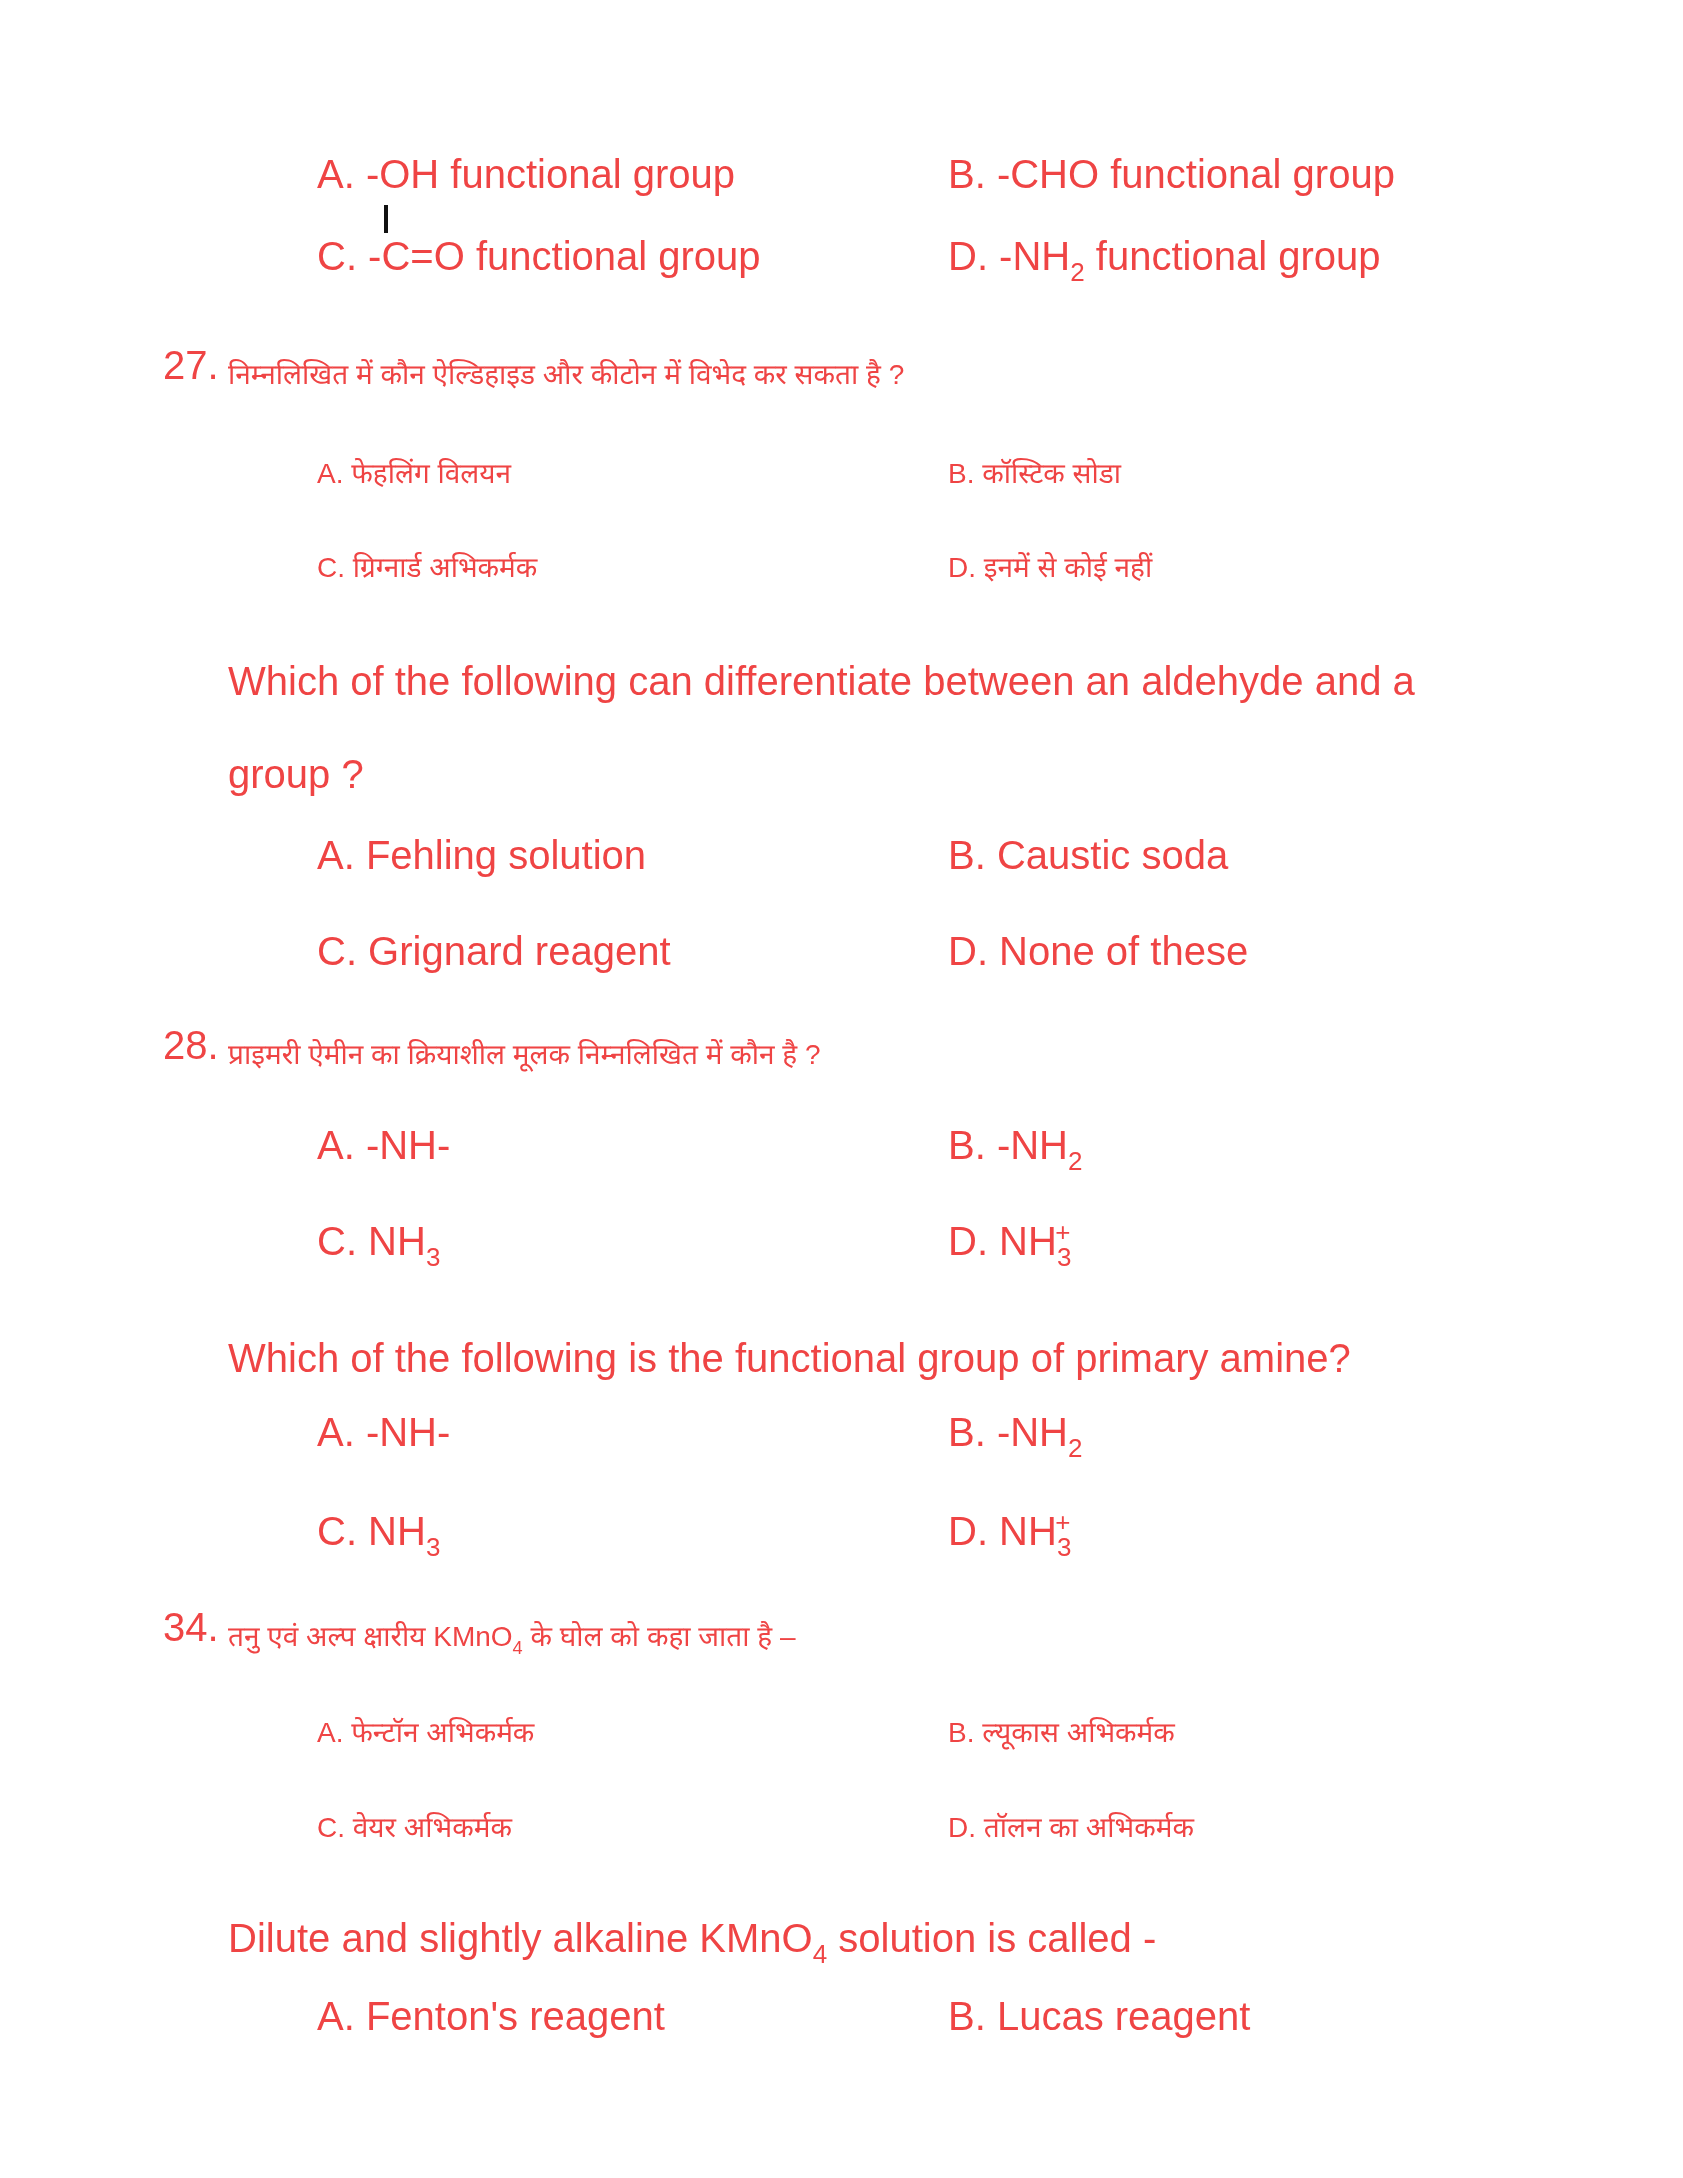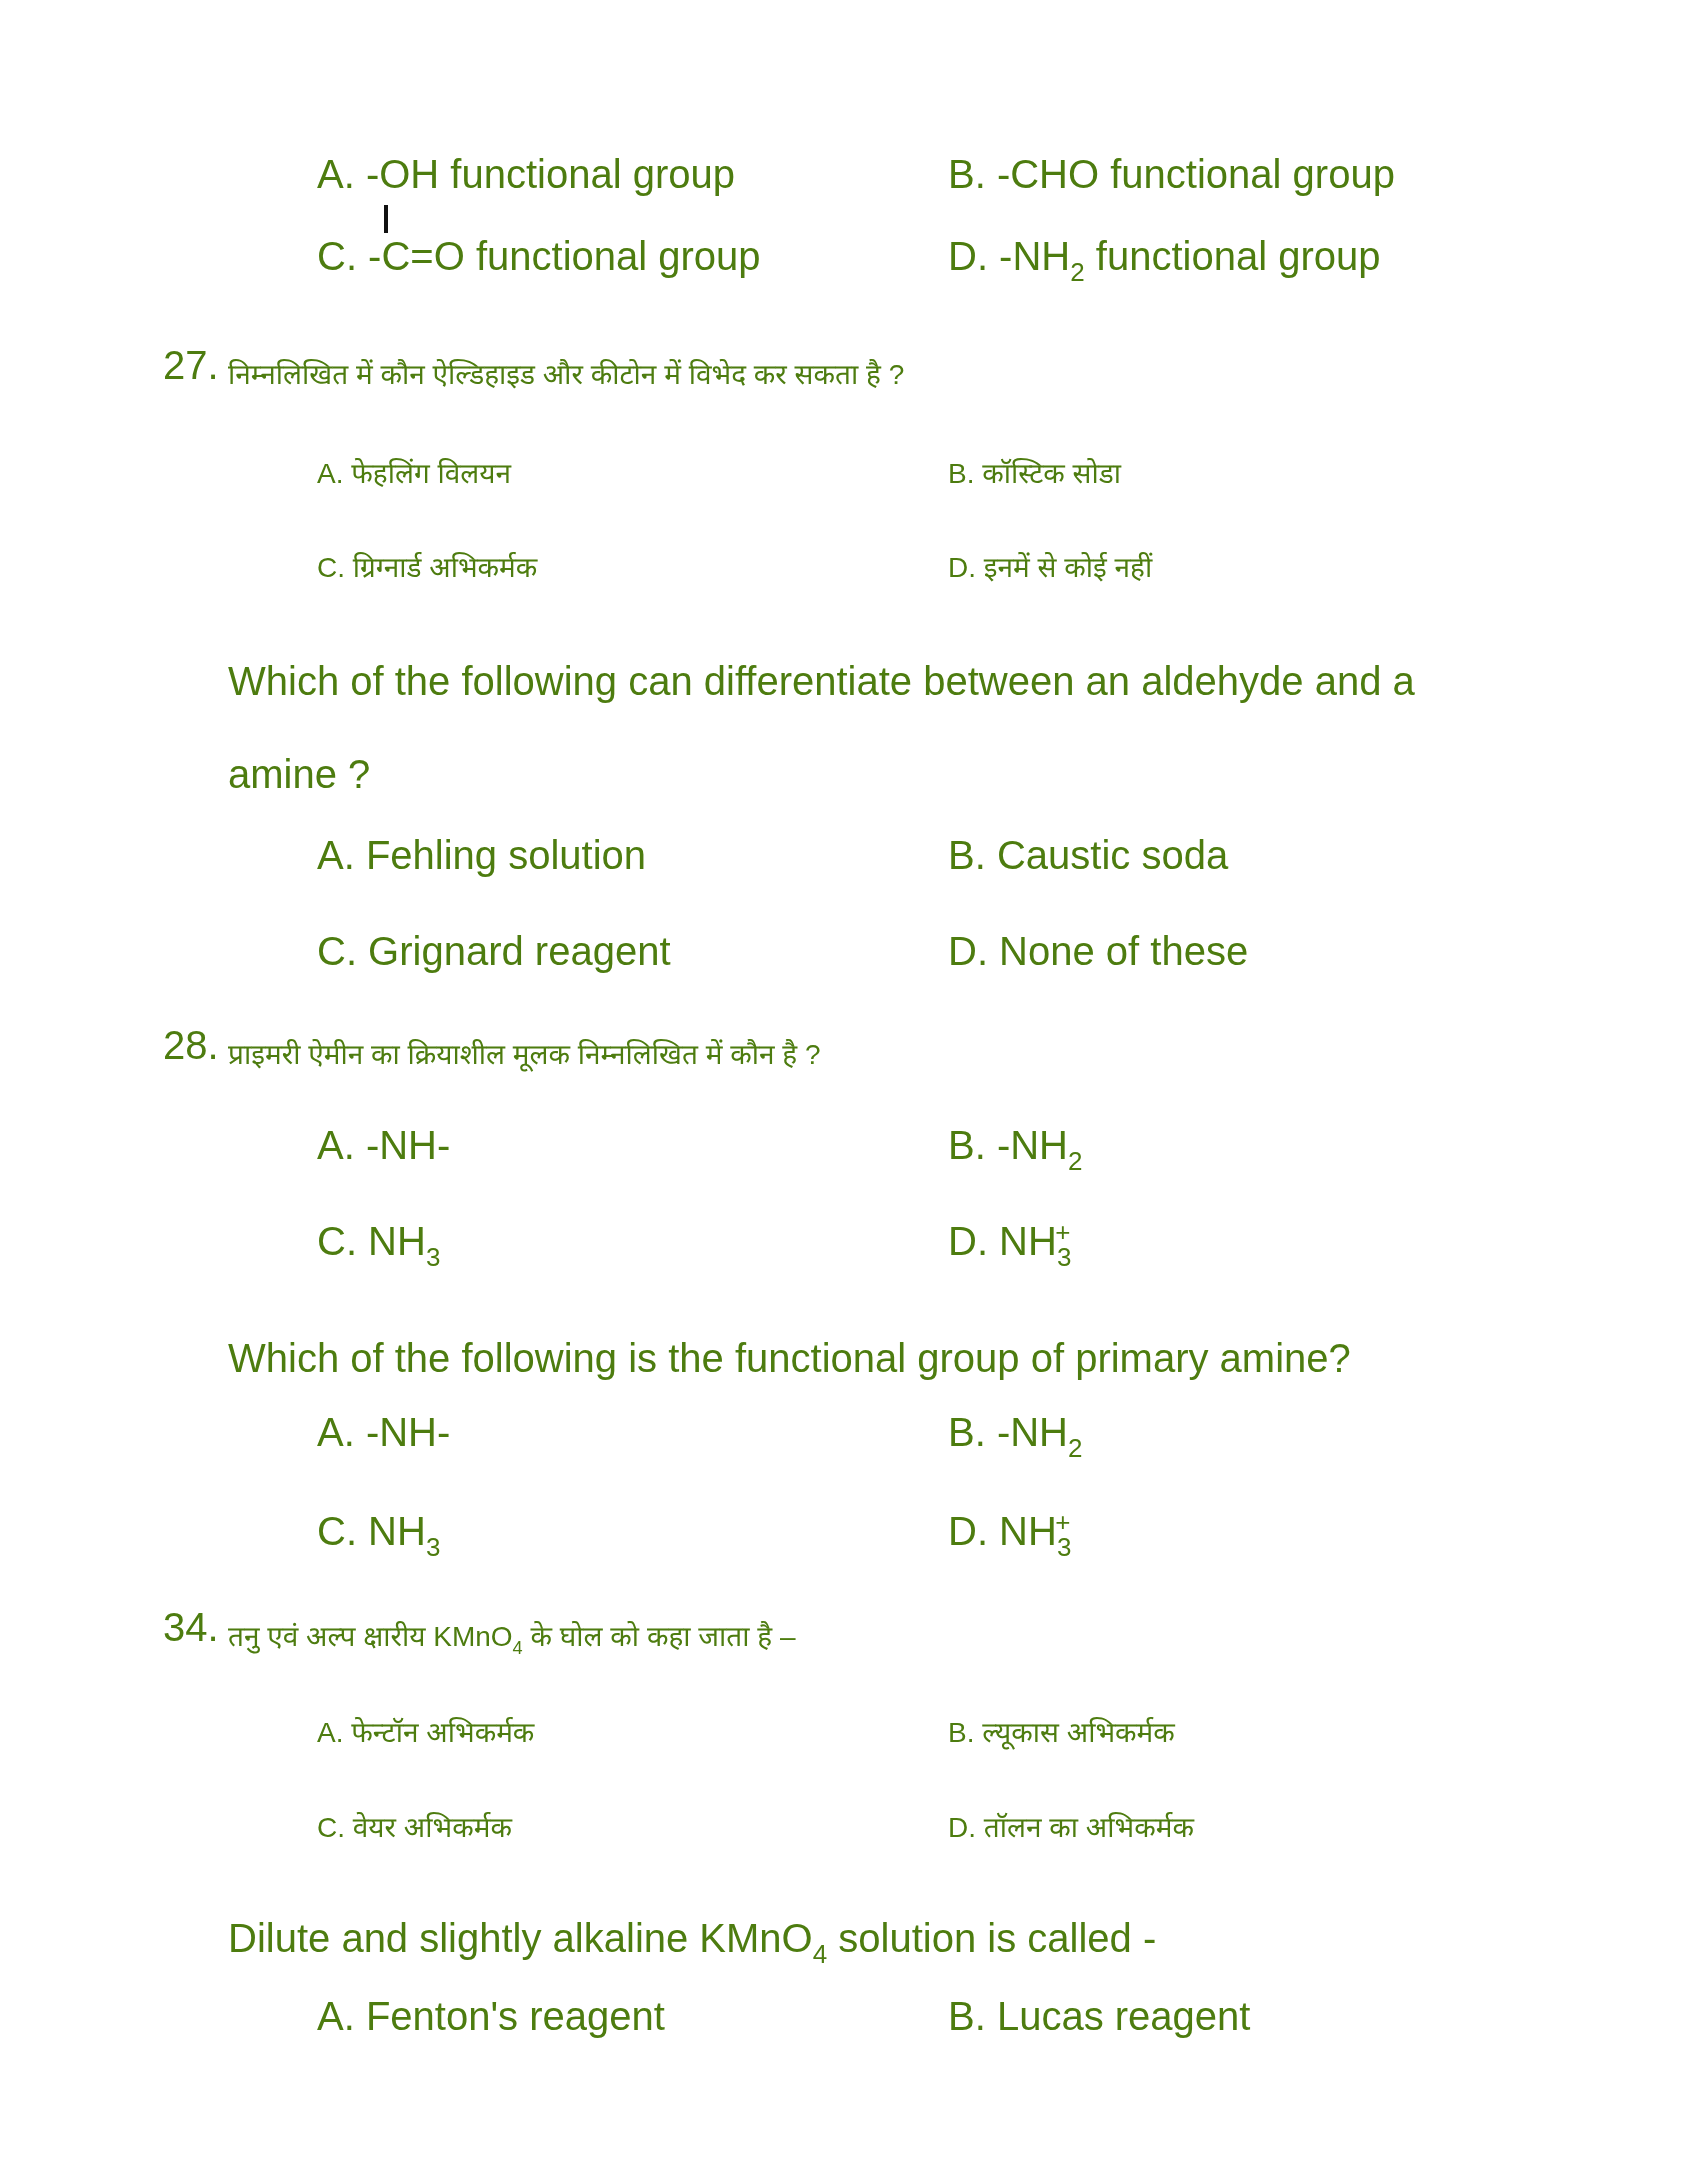--- a/index.html
+++ b/index.html
@@ -1,20 +1,20 @@
 <!DOCTYPE html>
 <html><head>
 <meta charset="utf-8">
 <style>
   html,body{margin:0;padding:0;background:#ffffff;}
   .page{
     position:relative;
     width:1563px;height:2178px;
     background:#ffffff;
-    color:#4d7c0f;
+    color:#ef4444;
     font-family:"Liberation Sans","DejaVu Sans",sans-serif;
     overflow:hidden;
     text-decoration:underline;
   }
   .row{position:absolute;left:0;width:1683px;font-size:40px;line-height:1.15;}
   .num{position:absolute;left:163px;white-space:nowrap;}
   .qtext{position:absolute;left:228px;width:1386px;white-space:nowrap;}
   .line{position:absolute;left:228px;white-space:nowrap;margin-top:21px;}
   .optA{position:absolute;left:317px;white-space:nowrap;}
   .optB{position:absolute;left:948px;white-space:nowrap;}
@@ -53,21 +53,21 @@
     <span class="optB hi">B. कॉस्टिक सोडा</span>
   </div>
   <div class="row" style="top:535px">
     <span class="optA hi">C. ग्रिग्नार्ड अभिकर्मक</span>
     <span class="optB hi">D. इनमें से कोई नहीं</span>
   </div>
   <div class="row" style="top:637px">
     <span class="line">Which of the following can differentiate between an aldehyde and a</span>
   </div>
   <div class="row" style="top:730px">
-    <span class="line">amine ?</span>
+    <span class="line">group ?</span>
   </div>
   <div class="row" style="top:832px">
     <span class="optA">A. Fehling solution</span>
     <span class="optB">B. Caustic soda</span>
   </div>
   <div class="row" style="top:928px">
     <span class="optA">C. Grignard reagent</span>
     <span class="optB">D. None of these</span>
   </div>
 

